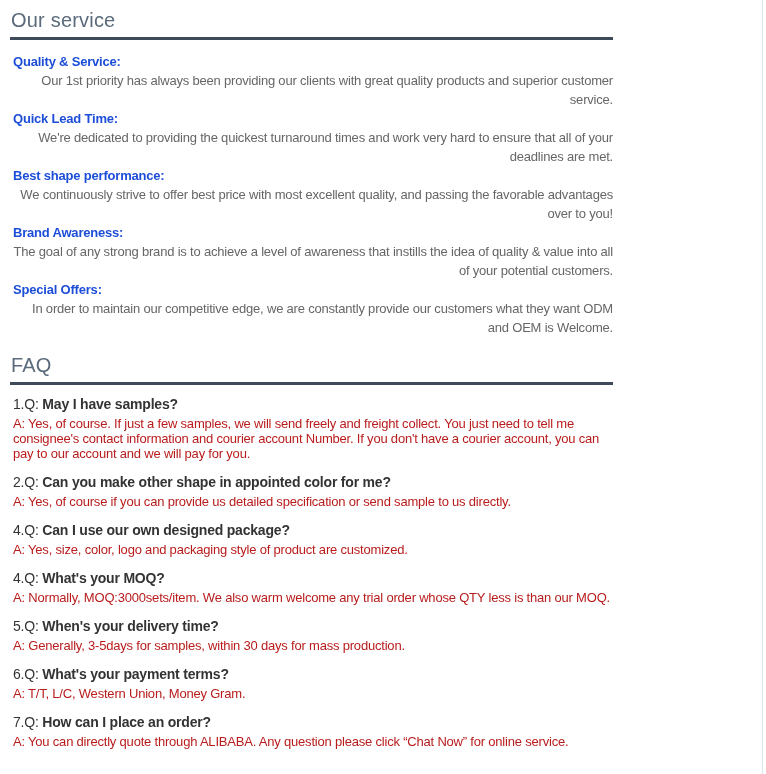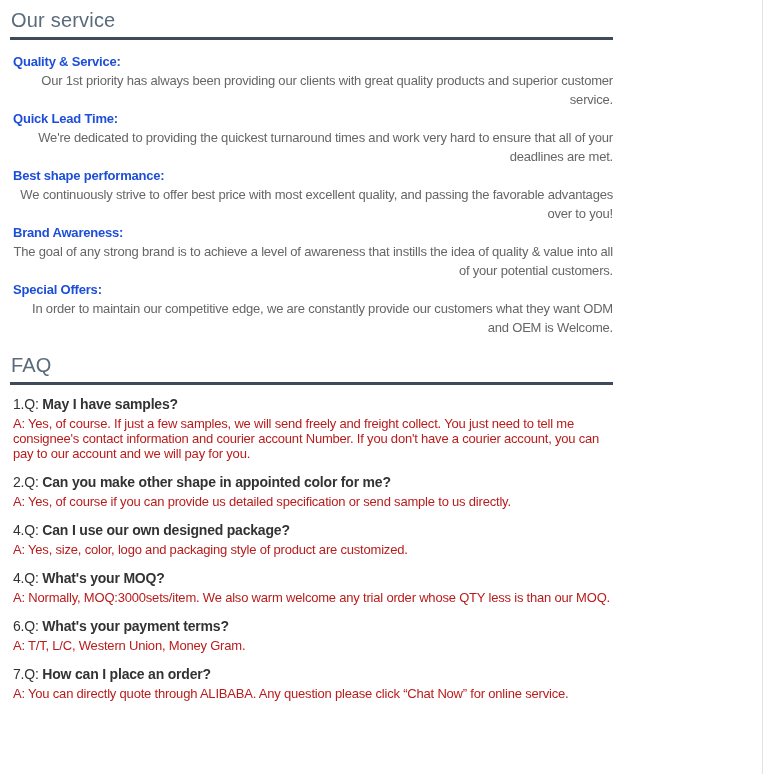--- a/index.html
+++ b/index.html
@@ -126,20 +126,24 @@
       </div>
       <div class="faq-item">
         <div class="faq-q"><span class="q-prefix">4.Q:</span> <span class="q-text">Can I use our own designed package?</span></div>
         <div class="faq-a">A: Yes, size, color, logo and packaging style of product are customized.</div>
       </div>
       <div class="faq-item">
         <div class="faq-q"><span class="q-prefix">4.Q:</span> <span class="q-text">What's your MOQ?</span></div>
         <div class="faq-a">A: Normally, MOQ:3000sets/item. We also warm welcome any trial order whose QTY less is than our MOQ.</div>
       </div>
       <div class="faq-item">
+        <div class="faq-q"><span class="q-prefix">5.Q:</span> <span class="q-text">When's your delivery time?</span></div>
+        <div class="faq-a">A: Generally, 3-5days for samples, within 30 days for mass production.</div>
+      </div>
+      <div class="faq-item">
         <div class="faq-q"><span class="q-prefix">6.Q:</span> <span class="q-text">What's your payment terms?</span></div>
         <div class="faq-a">A: T/T, L/C, Western Union, Money Gram.</div>
       </div>
       <div class="faq-item">
         <div class="faq-q"><span class="q-prefix">7.Q:</span> <span class="q-text">How can I place an order?</span></div>
         <div class="faq-a">A: You can directly quote through ALIBABA. Any question please click “Chat Now” for online service.</div>
       </div>
     </div>
   </div>
 

